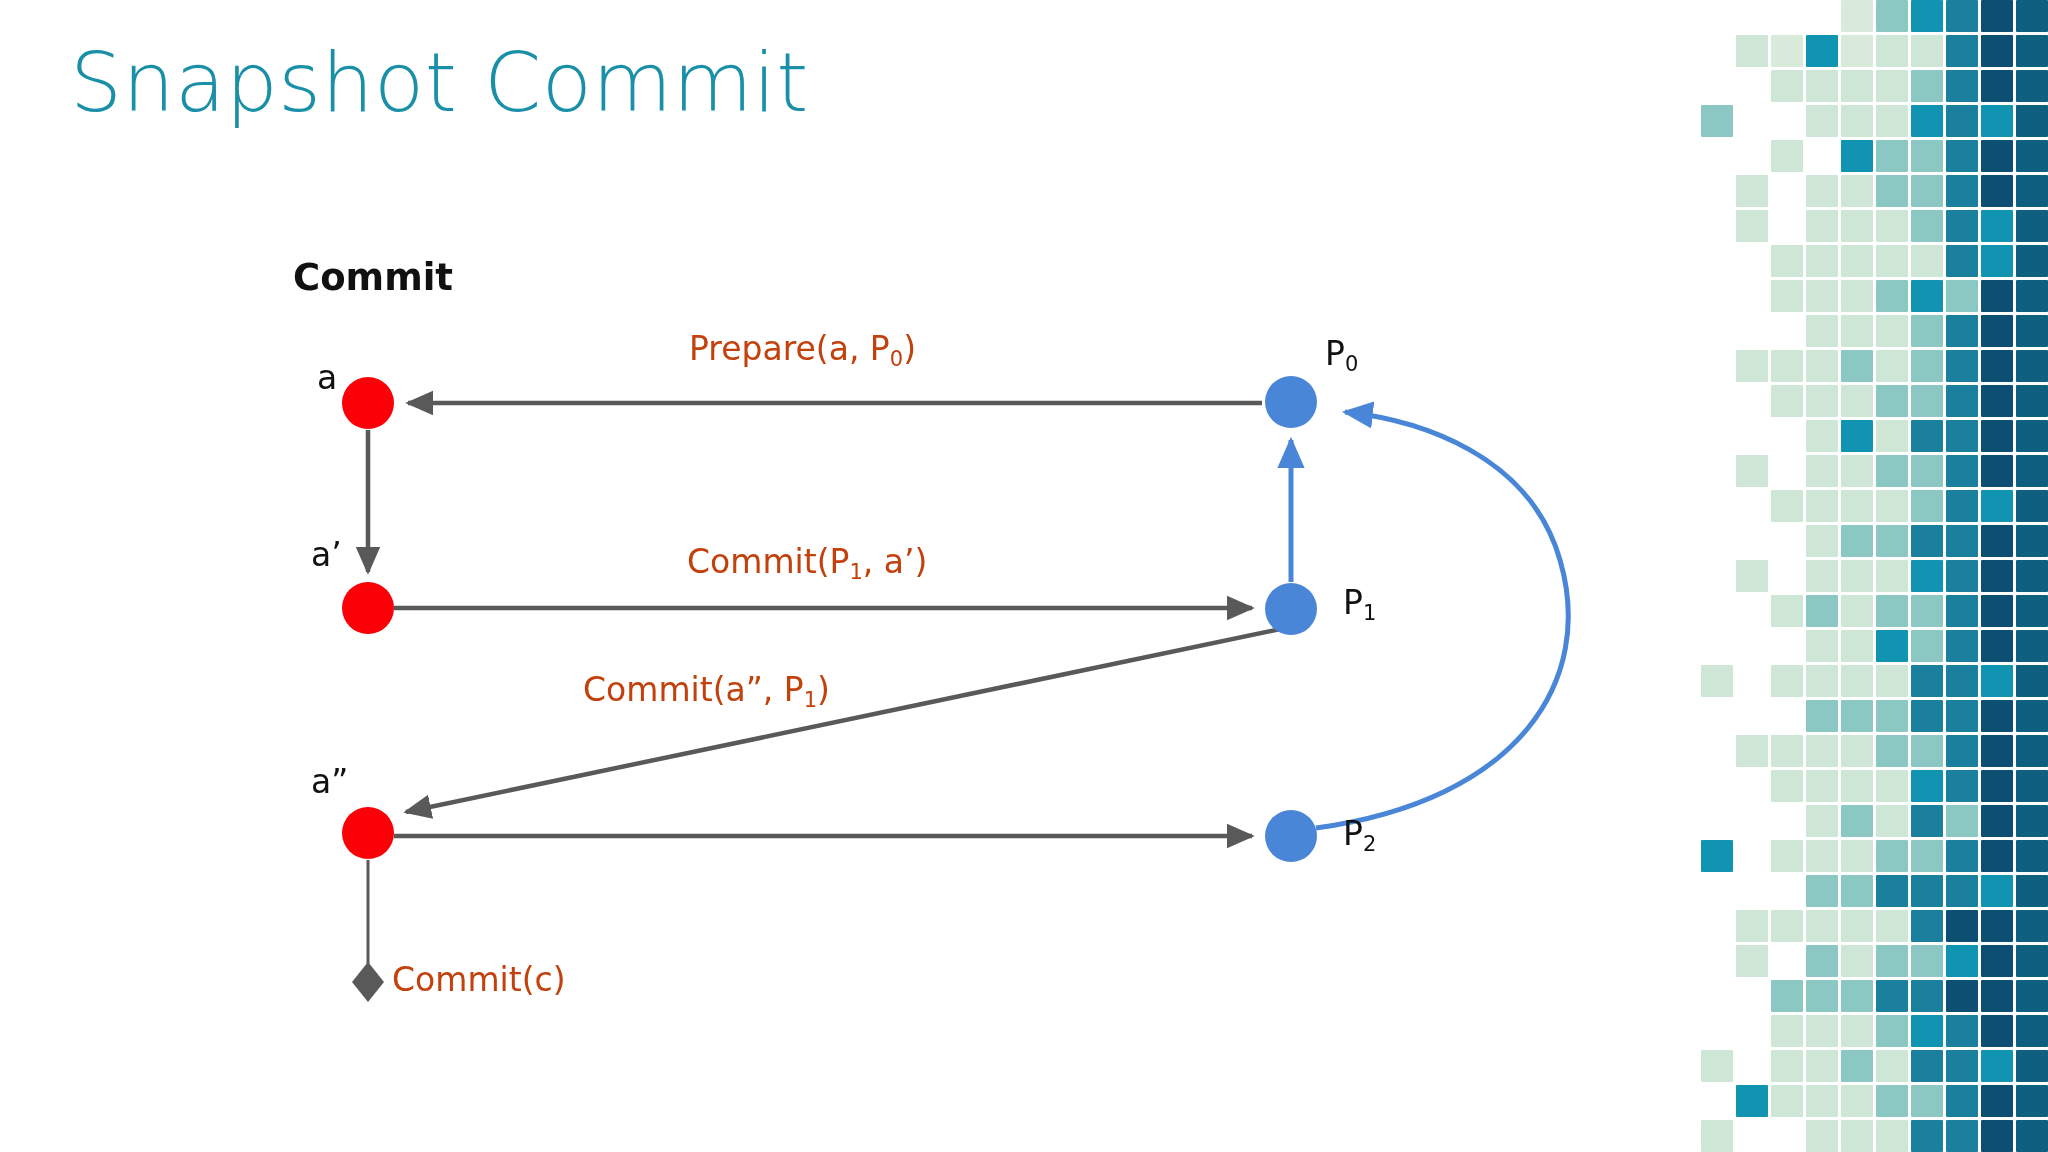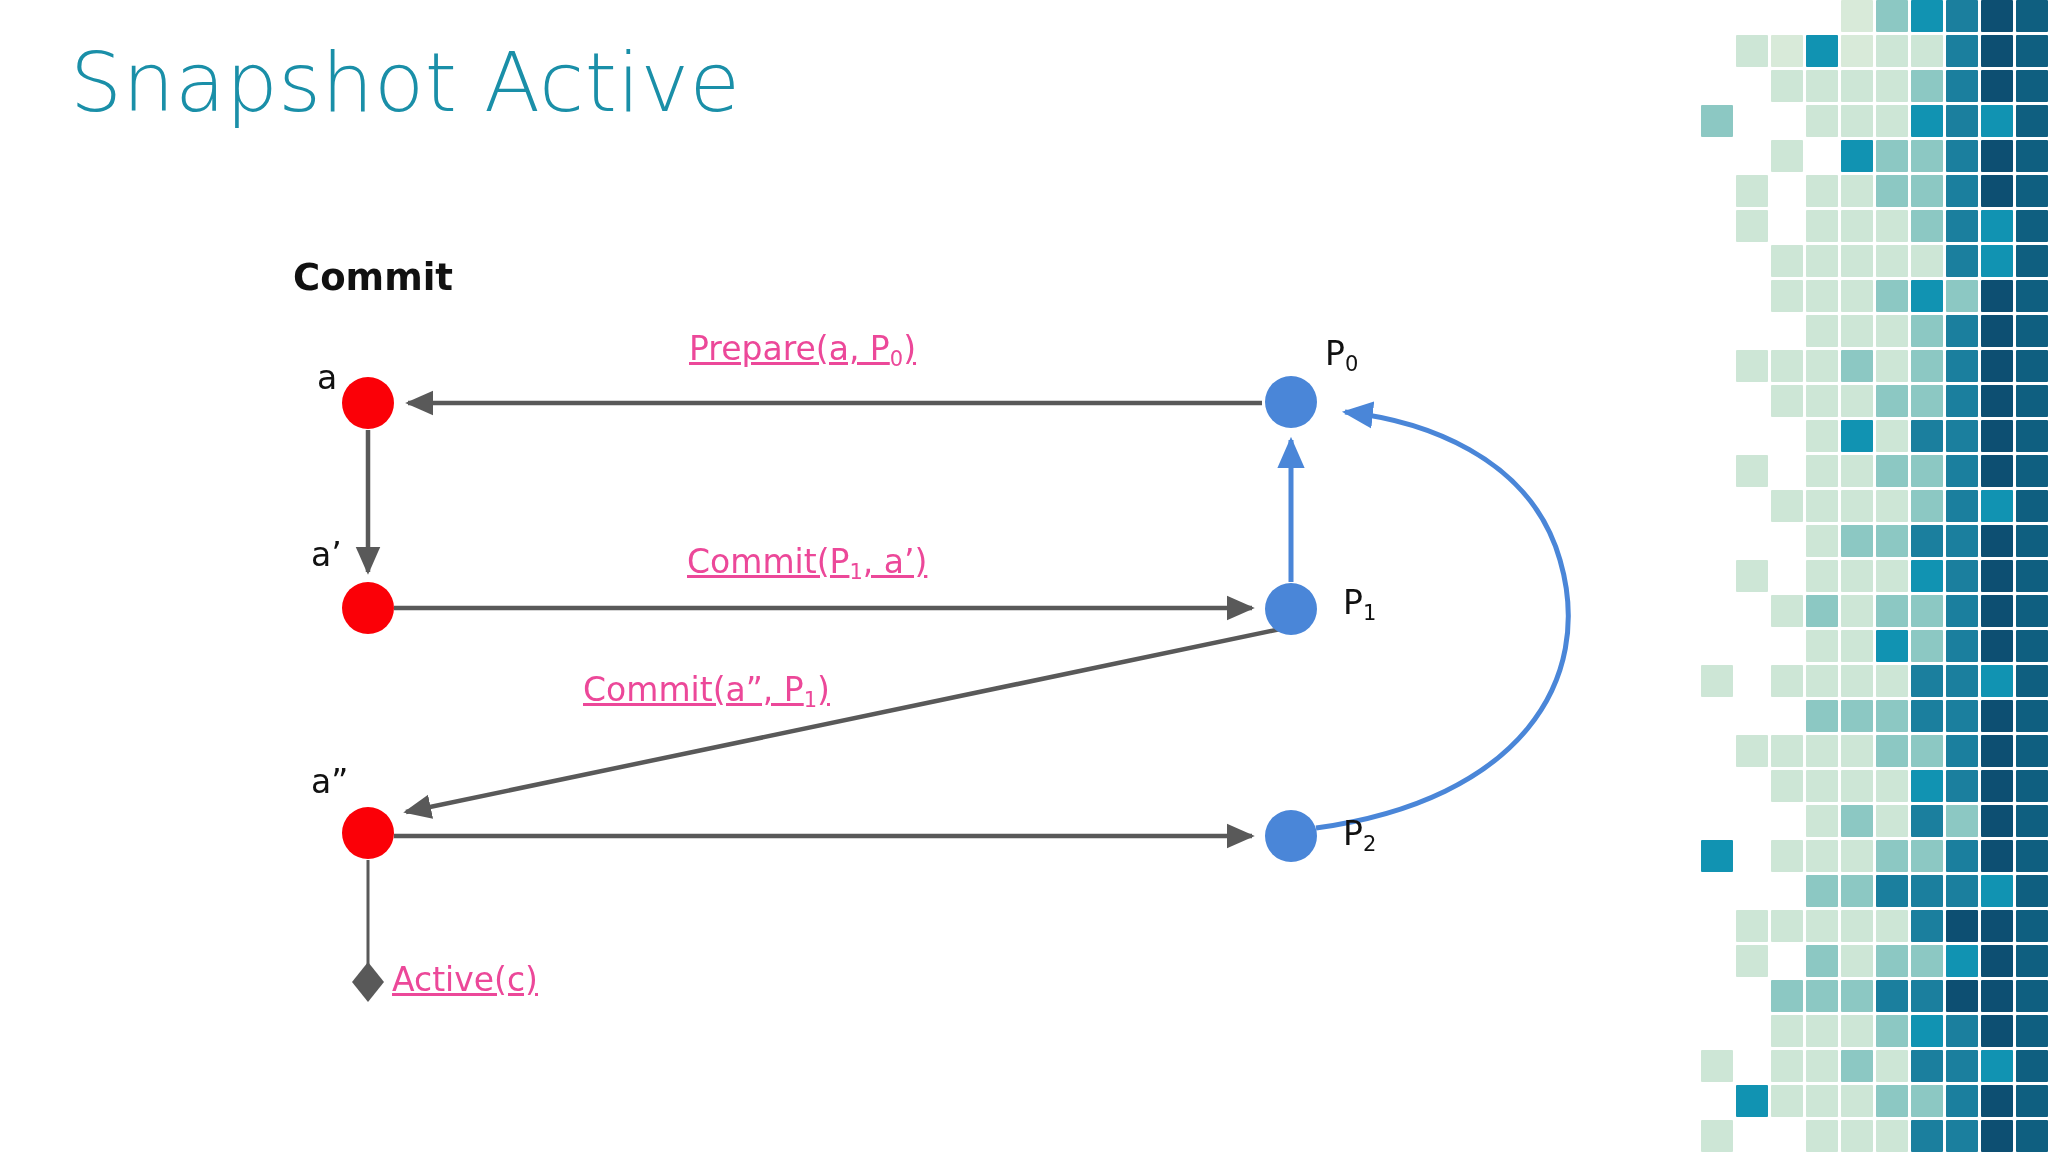--- a/index.html
+++ b/index.html
@@ -38,24 +38,23 @@
   #head-committed{left:1182px;top:256px;}
 
   
   #diagram{position:absolute;left:0;top:0;width:1700px;height:1152px;}
 
   
   .lbl{
     position:absolute;
     font-family:"DejaVu Sans", sans-serif;
     font-size:33px;
-    color:#ec4899;
+    color:#c2410c;
     white-space:nowrap;
     line-height:1;
-    text-decoration:underline;
   }
   .lbl sub{font-size:21px;vertical-align:-0.30em;}
   .node-lbl{
     position:absolute;
     font-family:"DejaVu Sans", sans-serif;
     font-size:33px;
     color:#111111;
     white-space:nowrap;
     line-height:1;
   }
@@ -83,21 +82,21 @@
     width:348px;height:1152px;
     overflow:hidden;
   }
   .tile{position:absolute;border-radius:1px;}
 </style>
 </head>
 <body>
 
 <div id="slide">
 
-  <div class="title">Snapshot Active</div>
+  <div class="title">Snapshot Commit</div>
 
   <div class="col-head" id="head-active">Commit</div>
 
   <svg id="diagram" viewBox="0 0 1700 1152">
     <defs>
       <marker id="arrow-gray" viewBox="0 0 10 10" refX="9" refY="5" markerWidth="6.2" markerHeight="6.2" orient="auto-start-reverse">
         <path d="M 0 0.6 L 10 5 L 0 9.4 z" fill="#595959"></path>
       </marker>
       <marker id="arrow-blue" viewBox="0 0 10 10" refX="9" refY="5" markerWidth="6.2" markerHeight="6.2" orient="auto-start-reverse">
         <path d="M 0 0.6 L 10 5 L 0 9.4 z" fill="#4a86d8"></path>
@@ -138,21 +137,21 @@
   <div class="node-lbl" id="nl-p1"><span>P</span><sub>1</sub></div>
   <div class="node-lbl" id="nl-p2"><span>P</span><sub>2</sub></div>
 
   <div class="lbl" id="lbl-prepare-a"><span>Prepare(a, P</span><sub>0</sub><span>)</span></div>
 
   <div class="lbl" id="lbl-commit-p1"><span>Commit(P</span><sub>1</sub><span>, a’)</span></div>
 
   <div class="lbl" id="lbl-prepare-a2"><span>Commit(a”, P</span><sub>1</sub><span>)</span></div>
 
 
-  <div class="lbl" id="lbl-remove">Active(c)</div>
+  <div class="lbl" id="lbl-remove">Commit(c)</div>
 
   <div id="mosaic">
       <div class="tile" style="left: 141px; top: 0px; width: 32px; height: 32px; background: rgb(216, 234, 217);"></div>
       <div class="tile" style="left: 176px; top: 0px; width: 32px; height: 32px; background: rgb(140, 200, 195);"></div>
       <div class="tile" style="left: 211px; top: 0px; width: 32px; height: 32px; background: rgb(17, 147, 178);"></div>
       <div class="tile" style="left: 246px; top: 0px; width: 32px; height: 32px; background: rgb(27, 127, 158);"></div>
       <div class="tile" style="left: 281px; top: 0px; width: 32px; height: 32px; background: rgb(13, 79, 114);"></div>
       <div class="tile" style="left: 316px; top: 0px; width: 32px; height: 32px; background: rgb(15, 95, 128);"></div>
       <div class="tile" style="left: 36px; top: 35px; width: 32px; height: 32px; background: rgb(205, 230, 214);"></div>
       <div class="tile" style="left: 71px; top: 35px; width: 32px; height: 32px; background: rgb(216, 234, 217);"></div>

